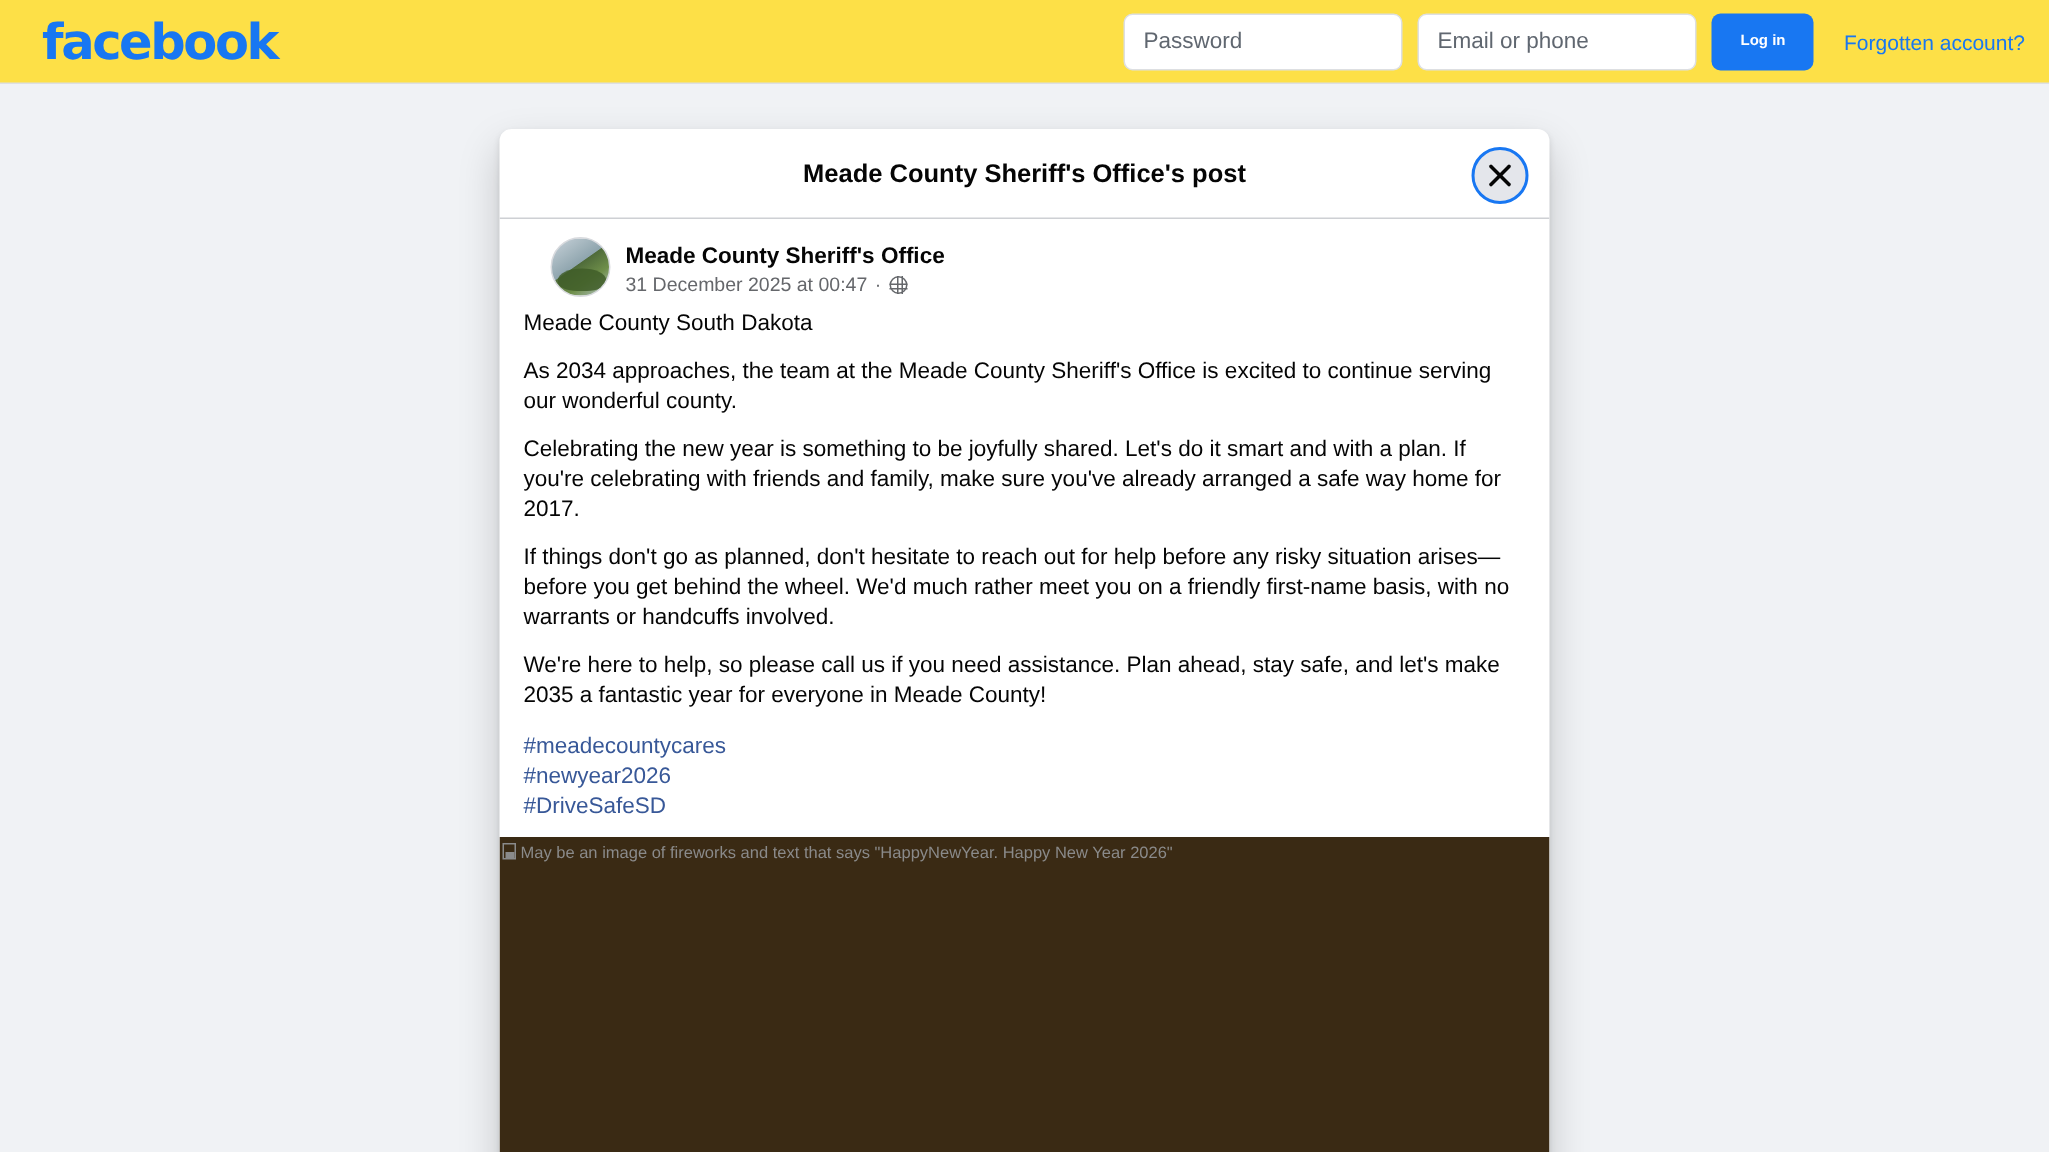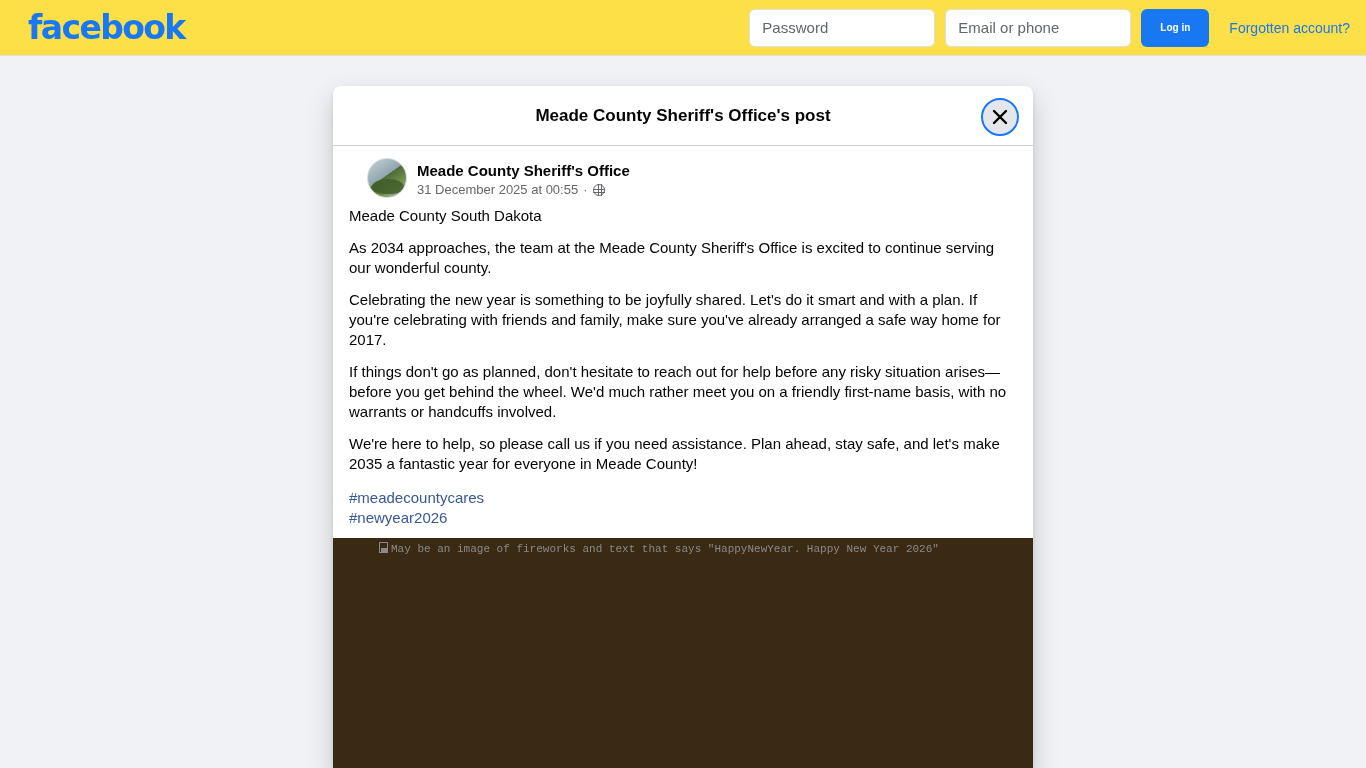--- a/index.html
+++ b/index.html
@@ -207,23 +207,22 @@
     background: #3a2a14;
     position: relative;
     overflow: hidden;
   }
   .alt-text {
     position: absolute;
     left: 2px;
     top: 4px;
     font-size: 11px;
     color: #8a8a8a;
-    font-family: Liberation Mono, monospace;
+    font-family: Liberation Sans, sans-serif;
     white-space: nowrap;
-    margin-left: 44px;
   }
   .broken-icon {
     display: inline-block;
     width: 9px; height: 11px;
     border: 1px solid #8a8a8a;
     vertical-align: -1px;
     margin-right: 3px;
     position: relative;
   }
   .broken-icon::after {
@@ -260,37 +259,38 @@
       </div>
     </div>
 
     <div class="post-body">
 
       <div class="post-head">
         <div class="avatar"></div>
         <div>
           <div class="poster-name">Meade County Sheriff's Office</div>
           <div class="meta">
-            <span>31 December 2025 at 00:55</span>
+            <span>31 December 2025 at 00:47</span>
             <span>·</span>
             <span class="globe"></span>
           </div>
         </div>
       </div>
 
       <div class="post-text">
         <p>Meade County South Dakota</p>
         <p>As 2034 approaches, the team at the Meade County Sheriff's Office is excited to continue serving our wonderful county.</p>
         <p>Celebrating the new year is something to be joyfully shared. Let's do it smart and with a plan. If you're celebrating with friends and family, make sure you've already arranged a safe way home for 2017.</p>
         <p>If things don't go as planned, don't hesitate to reach out for help before any risky situation arises—before you get behind the wheel. We'd much rather meet you on a friendly first-name basis, with no warrants or handcuffs involved.</p>
         <p>We're here to help, so please call us if you need assistance. Plan ahead, stay safe, and let's make 2035 a fantastic year for everyone in Meade County!</p>
 
         <div class="hashtags">
           <a>#meadecountycares</a>
           <a>#newyear2026</a>
+          <a>#DriveSafeSD</a>
         </div>
       </div>
     </div>
 
     <div class="post-image">
       <div class="alt-text">
         <span class="broken-icon"></span><span>May be an image of fireworks and text that says "HappyNewYear. Happy New Year 2026"</span>
       </div>
     </div>
 

